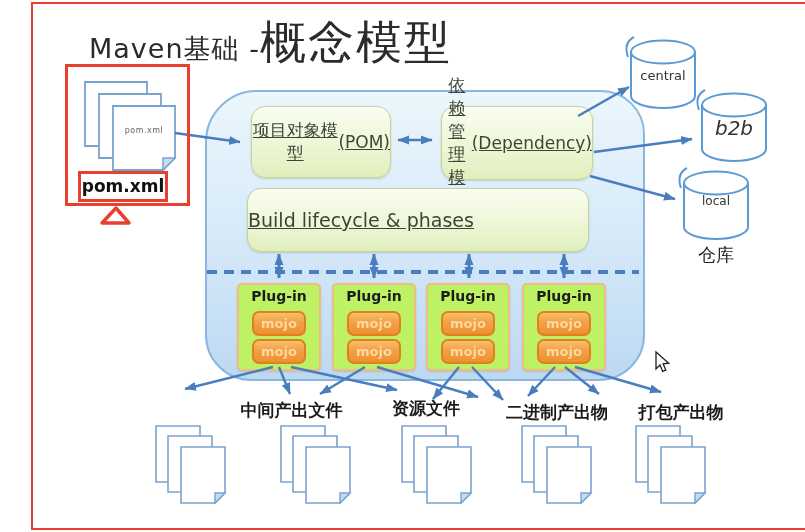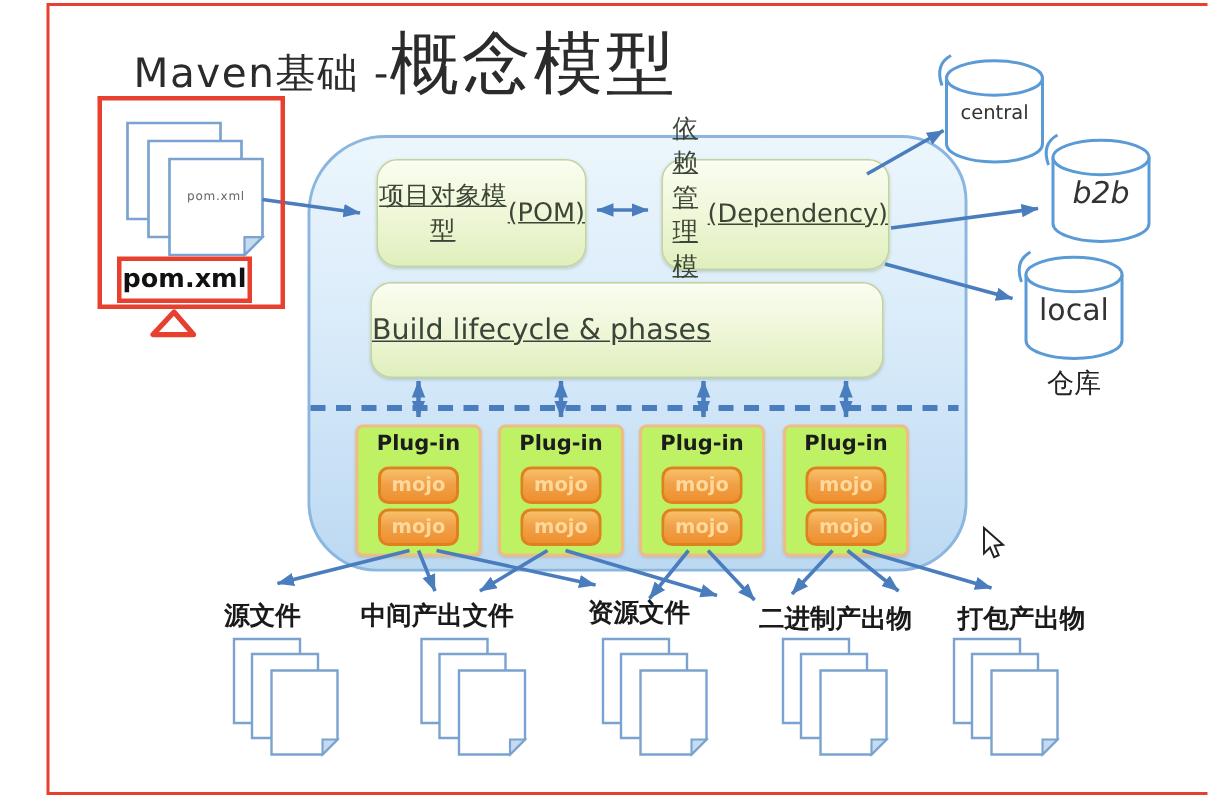--- a/index.html
+++ b/index.html
@@ -40,21 +40,21 @@
     box-sizing:border-box;}
   #plugin-1{left:208px;} #plugin-2{left:303px;} #plugin-3{left:397px;} #plugin-4{left:493px;}
 
   
   #overlay{position:absolute;left:0;top:0;z-index:10;pointer-events:none;}
 
   
   .cyl-label{position:absolute;width:68px;text-align:center;color:#333;z-index:12;}
   #label-central{left:600px;top:68px;font-size:13px;}
   #label-b2b{left:671px;top:116px;font-size:20px;font-style:italic;}
-  #label-local{left:653px;top:194px;font-size:20px;}
+  #label-local{left:653px;top:194px;font-size:12px;}
   #repo-caption{position:absolute;left:653px;top:243px;width:68px;text-align:center;
     font-size:18px;color:#222;font-weight:500;z-index:12;}
 
   
   .output-label{position:absolute;top:399px;text-align:center;font-size:17px;font-weight:600;
     color:#1a1a1a;z-index:8;white-space:nowrap;}
   #out-0{left:100px;width:92px;} #out-1{left:210px;width:105px;} #out-2{left:351px;width:92px;top:397px;}
   #out-3{left:472px;width:112px;top:401px;} #out-4{left:602px;width:100px;top:401px;}
 
   
@@ -200,18 +200,17 @@
 
   <div class="pom-doc-text">pom.xml</div>
   <div class="red-outline"></div>
   <div class="pom-callout">pom.xml</div>
 
   <div class="cyl-label" id="label-central">central</div>
   <div class="cyl-label" id="label-b2b">b2b</div>
   <div class="cyl-label" id="label-local">local</div>
   <div id="repo-caption">仓库</div>
 
-  <div class="output-label" id="out-0">源文件</div>
   <div class="output-label" id="out-1">中间产出文件</div>
   <div class="output-label" id="out-2">资源文件</div>
   <div class="output-label" id="out-4">打包产出物</div>
   <div class="output-label" id="out-3">二进制产出物</div>
 </div>
 
 </body></html>

